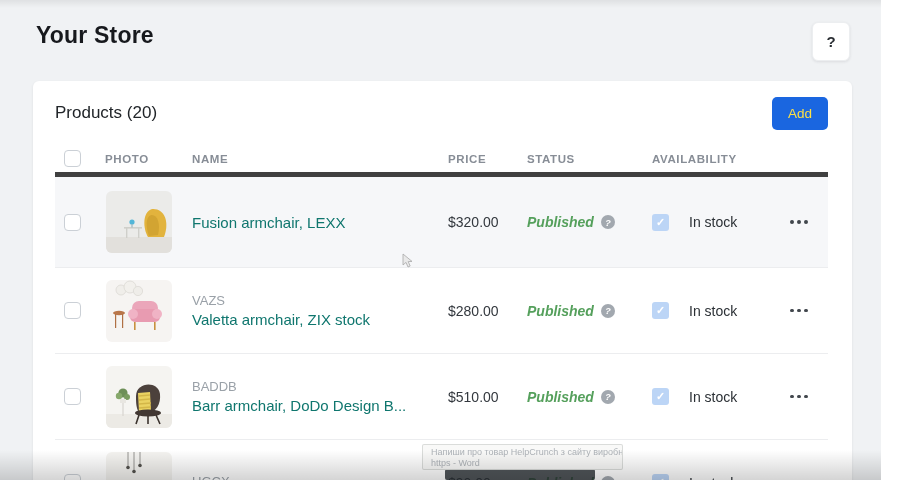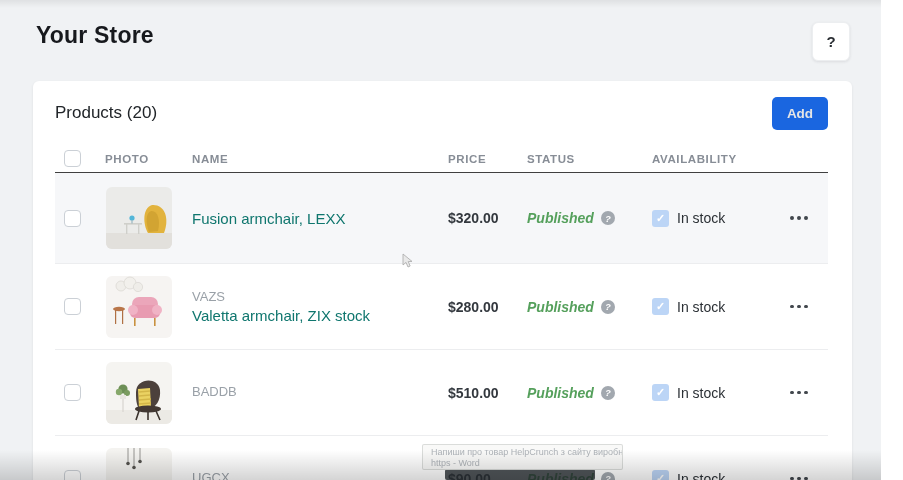--- a/index.html
+++ b/index.html
@@ -27,54 +27,54 @@
     box-shadow:0 1px 3px rgba(20,25,30,.08);
     box-sizing:border-box;
   }
   .card-head{
     height:64px;padding:0 24px 0 22px;
     display:flex;align-items:center;justify-content:space-between;
   }
   .panel-title{font-size:17px;font-weight:500;color:#212529;}
   .add-btn{
     width:56px;height:33px;background:#1a66e0;border:none;border-radius:5px;
-    color:#e5e5e5;font-size:13.5px;font-weight:700;font-family:inherit;
+    color:#fde047;font-size:13.5px;font-weight:400;font-family:inherit;
     display:flex;align-items:center;justify-content:center;cursor:pointer;
   }
   
   .table{padding:0 24px 0 22px;}
   .grid-row{
     display:grid;
     grid-template-columns:50px 87px 256px 79px 125px 118px 1fr;
     align-items:center;
   }
-  .thead{height:27px;border-bottom:1px solid #404040;}
+  .thead{height:27px;border-bottom:5px solid #404040;}
   .th{
     font-size:11.5px;font-weight:600;color:#878d96;
     text-transform:uppercase;letter-spacing:.6px;
   }
   .row{height:85px;border-bottom:1px solid #ecedef;}
   .row.first{height:90px;}
   .row.highlighted{background:#f6f7f9;}
   .cb{
     width:17px;height:17px;margin-left:9px;background:#fff;
     border:1.5px solid #cbd0d6;border-radius:4px;box-sizing:border-box;cursor:pointer;
   }
   .photo-wrap{width:66px;height:62px;margin-left:1px;border-radius:6px;overflow:hidden;}
   .photo-wrap svg{display:block;}
   .code{font-size:13px;color:#9aa1a8;margin-bottom:3px;}
   .pname{font-size:15px;color:#0f766e;}
-  .price{font-size:14px;color:#33383e;font-weight:bold;}
+  .price{font-size:14px;color:#33383e;}
   .status{display:flex;align-items:center;font-size:14px;font-weight:600;color:#55a05c;font-style:italic;}
   .q-icon{
     width:14px;height:14px;margin-left:7px;border-radius:50%;
     background:#a2a8af;color:#fff;font-size:9.5px;font-weight:700;
     display:flex;align-items:center;justify-content:center;cursor:pointer;
   }
-  .avail{display:flex;align-items:center;font-size:14px;color:#2b3035;}
+  .avail{display:flex;align-items:center;font-size:14px;color:#2b3035;gap:12px;}
   .stock-cb{
     width:17px;height:17px;margin-right:8px;border-radius:3px;
     background:#fff;border:1.5px solid #cbd0d6;box-sizing:border-box;
     display:flex;align-items:center;justify-content:center;cursor:pointer;
   }
   .stock-cb.checked{background:#bcd5f6;border:none;}
   .stock-cb.checked::after{content:"\2713";color:#fff;font-size:11px;font-weight:700;}
   .actions{display:flex;justify-content:center;}
   .dots-btn{
     display:flex;gap:3.5px;padding:6px 4px;background:none;border:none;cursor:pointer;align-items:center;
@@ -237,20 +237,21 @@
                   <circle cx="17" cy="27" r="4.6" fill="#6d8f57"></circle>
                   <circle cx="13" cy="30" r="3.2" fill="#86a86b"></circle>
                   <circle cx="21" cy="31" r="3" fill="#7a9c60"></circle>
                   <rect x="14" y="33" width="6" height="4" fill="#e8e6e1"></rect>
                   <rect x="16.4" y="37" width="1.2" height="13" fill="#d8d5cf"></rect>
                 </svg>
               </div>
       </div>
       <div>
         <div class="code">BADDB</div>
+        <div class="pname">Barr armchair, DoDo Design B...</div>
       </div>
       <div class="price">$510.00</div>
       <div class="status">
         <span>Published</span>
         <span class="q-icon">?</span>
       </div>
       <div class="avail">
         <span class="stock-cb checked"></span>
         <span>In stock</span>
       </div>

